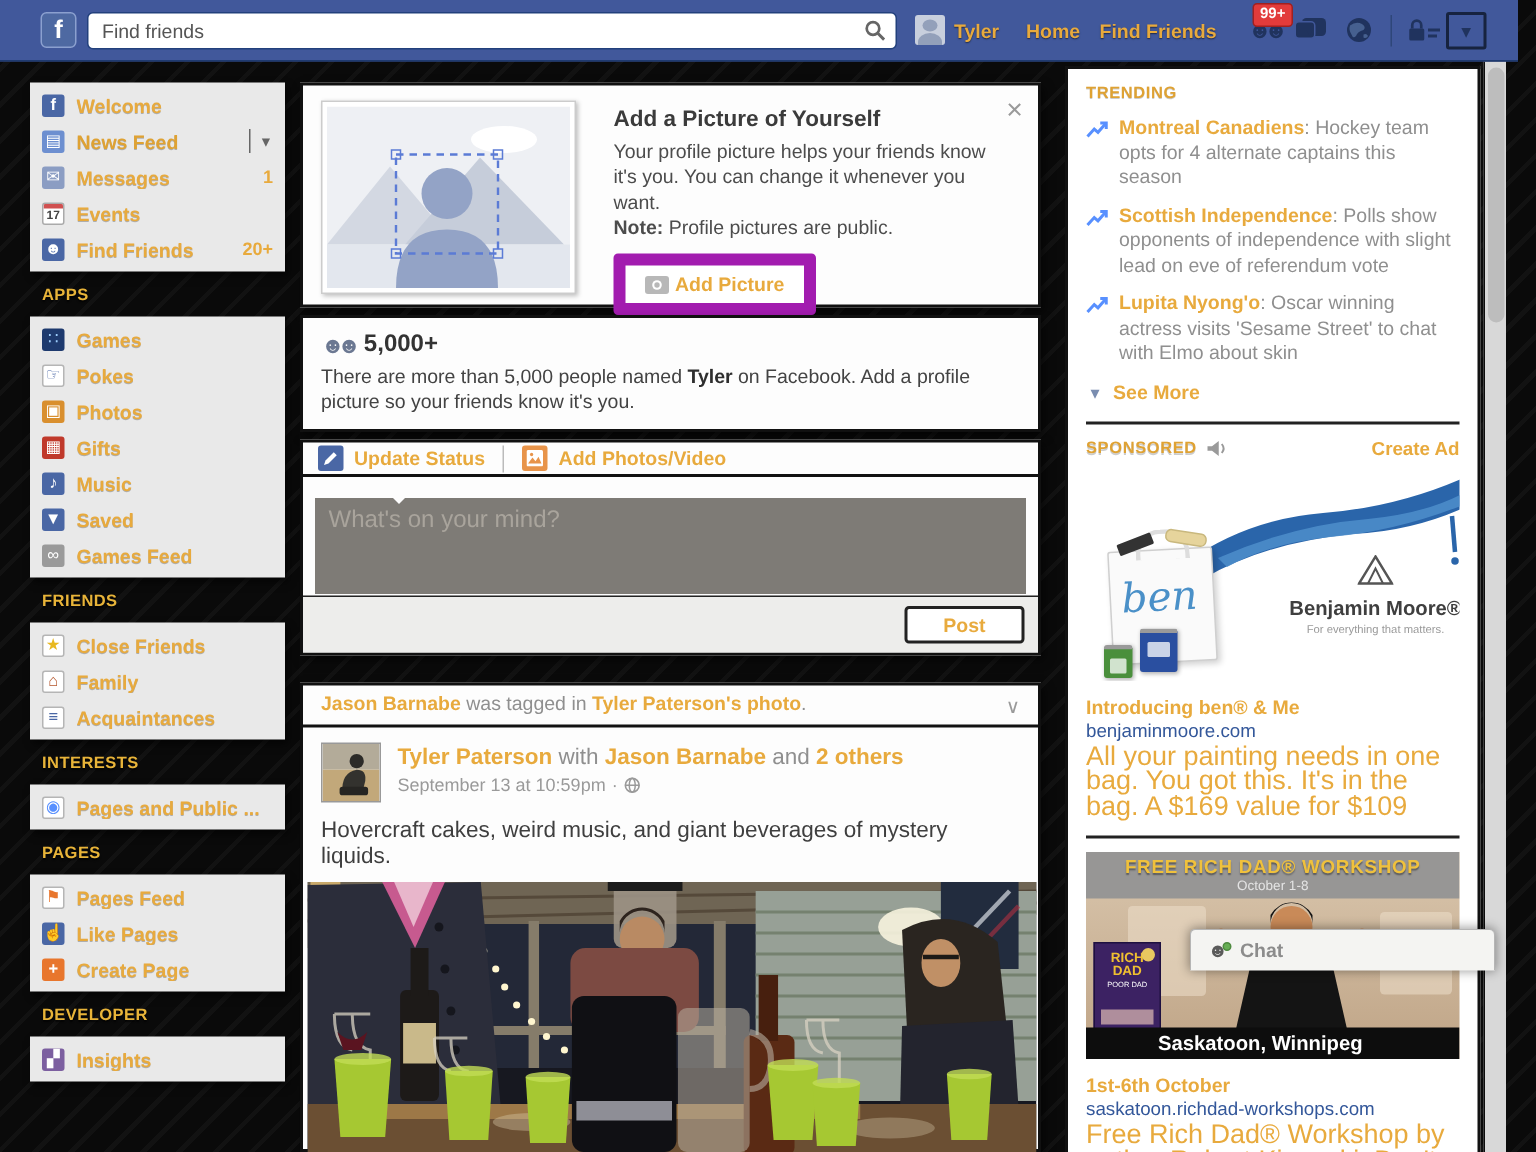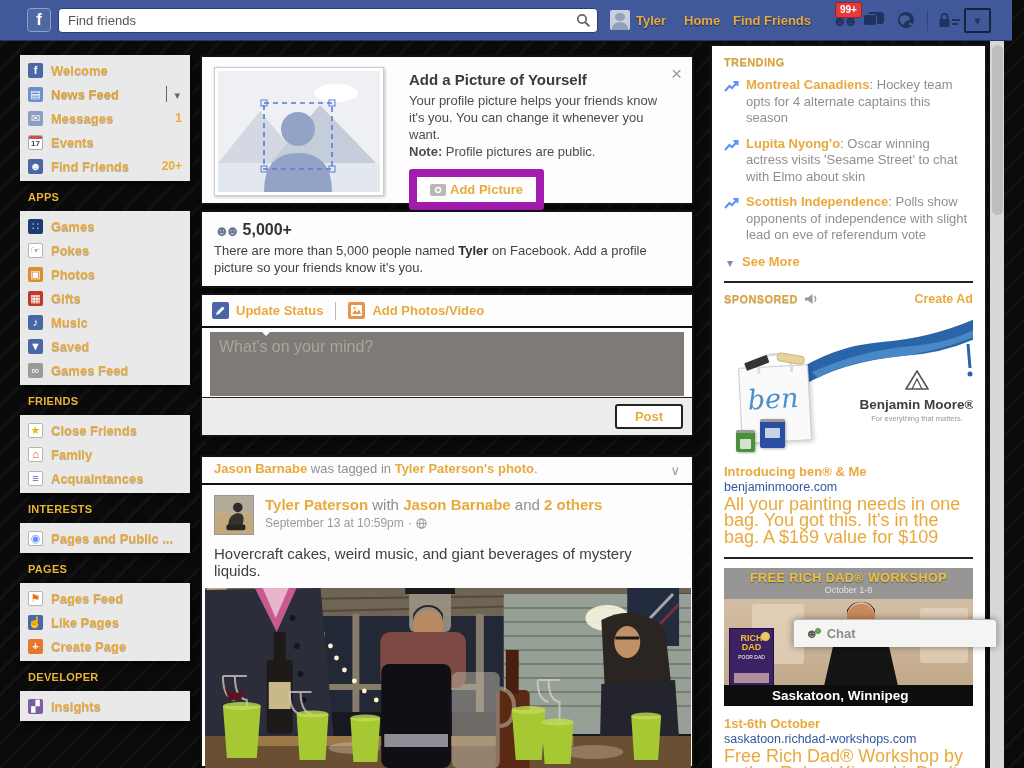--- a/index.html
+++ b/index.html
@@ -91,37 +91,37 @@
 
   .box-namesakes { top:210px; height:78px; padding:9px 12px; }
   .nm-row { display:flex; align-items:center; gap:7px; }
   .nm-ppl { font-size:15px; letter-spacing:-5px; color:#6b7892; }
   .nm-ppl::before { content:"☻☻"; }
   .nm-count { font-size:16px; font-weight:bold; color:#333; }
   .nm-text { font-size:13px; color:#434343; line-height:17px; margin-top:3px; }
   .nm-text b { color:#2e2e2e; }
 
   .box-composer { top:293px; height:144px; }
-  .comp-tabs { height:33px; display:flex; align-items:center; padding-left:10px;
+  .comp-tabs { height:23px; display:flex; align-items:center; padding-left:10px;
                border-bottom:2px solid #111; position:relative; }
   .comp-tab { display:inline-flex; align-items:center; gap:7px; cursor:pointer; }
   .tab-label { font-size:13px; font-weight:bold; color:var(--gold,#e8aa3d); }
   .tab-ic { width:17px; height:17px; border-radius:2px; display:inline-flex; align-items:center; justify-content:center; }
   .tab-ic.pencil { background:#4a67a5; }
   .tab-ic.photo { background:#e8944a; }
   .tab-sep { width:1px; height:18px; background:#bbb; margin:0 12px; }
   .comp-notch { position:absolute; left:58px; top:35px; border:6px solid transparent;
                 border-top-color:#fdfdfd; z-index:3; }
   .comp-area { position:absolute; left:8px; right:8px; top:37px; height:64px; background:#7e7b76;
                border:none; resize:none; font-family:"Liberation Sans",sans-serif; font-size:16px;
                color:#f2f2f2; padding:6px 9px; outline:none; }
   .comp-area::placeholder { color:#a9a49c; }
   .comp-footer { position:absolute; left:0; right:0; bottom:0; height:38px; background:#ededeb;
                  border-top:1px solid #222; }
-  .post-btn { position:absolute; right:9px; top:6px; width:68px; height:25px; background:#fff;
+  .post-btn { position:absolute; right:9px; top:6px; width:80px; height:25px; background:#fff;
               border:2px solid #222; border-radius:3px; color:var(--gold,#e8aa3d); font-weight:bold;
               font-size:13px; text-align:center; line-height:21px; cursor:pointer; }
 
   .box-post { top:455px; height:313px; }
   .post-head { padding:4px 12px 7px; font-size:13px; color:#8f8f8f; position:relative; }
   .glink { color:var(--gold,#e8aa3d); font-weight:bold; cursor:pointer; }
   .post-caret { position:absolute; right:12px; top:6px; color:#9a9a9a; font-size:13px; cursor:pointer; }
   .post-caret::after { content:"∨"; }
   .post-divider { border-top:2px solid #111; }
   .post-byline { padding:10px 12px 4px; display:flex; }
@@ -610,29 +610,29 @@
             <path d="M9.5 2 L13.5 2 L13.5 6" fill="none" stroke="#5890ff" stroke-width="2"></path>
           </svg>
           <span class="trend-text"><span class="trend-topic">Montreal Canadiens</span><span>: Hockey team opts for 4 alternate captains this season</span></span>
         </div>
 
         <div class="trend-item">
           <svg width="15" height="13" viewBox="0 0 15 13">
             <path d="M1 11 L5.5 6 L8 8.2 L13 2.5" fill="none" stroke="#5890ff" stroke-width="2"></path>
             <path d="M9.5 2 L13.5 2 L13.5 6" fill="none" stroke="#5890ff" stroke-width="2"></path>
           </svg>
-          <span class="trend-text"><span class="trend-topic">Lupita Nyong'o</span><span>: Oscar winning actress visits 'Sesame Street' to chat with Elmo about skin</span></span>
+          <span class="trend-text"><span class="trend-topic">Scottish Independence</span><span>: Polls show opponents of independence with slight lead on eve of referendum vote</span></span>
         </div>
 
         <div class="trend-item">
           <svg width="15" height="13" viewBox="0 0 15 13">
             <path d="M1 11 L5.5 6 L8 8.2 L13 2.5" fill="none" stroke="#5890ff" stroke-width="2"></path>
             <path d="M9.5 2 L13.5 2 L13.5 6" fill="none" stroke="#5890ff" stroke-width="2"></path>
           </svg>
-          <span class="trend-text"><span class="trend-topic">Scottish Independence</span><span>: Polls show opponents of independence with slight lead on eve of referendum vote</span></span>
+          <span class="trend-text"><span class="trend-topic">Lupita Nyong'o</span><span>: Oscar winning actress visits 'Sesame Street' to chat with Elmo about skin</span></span>
         </div>
       </div>
 
     <div class="see-more">
       <span class="sm-caret"></span>
       <span>See More</span>
     </div>
     <hr class="rail-hr">
 
     <div class="sponsor-row">

